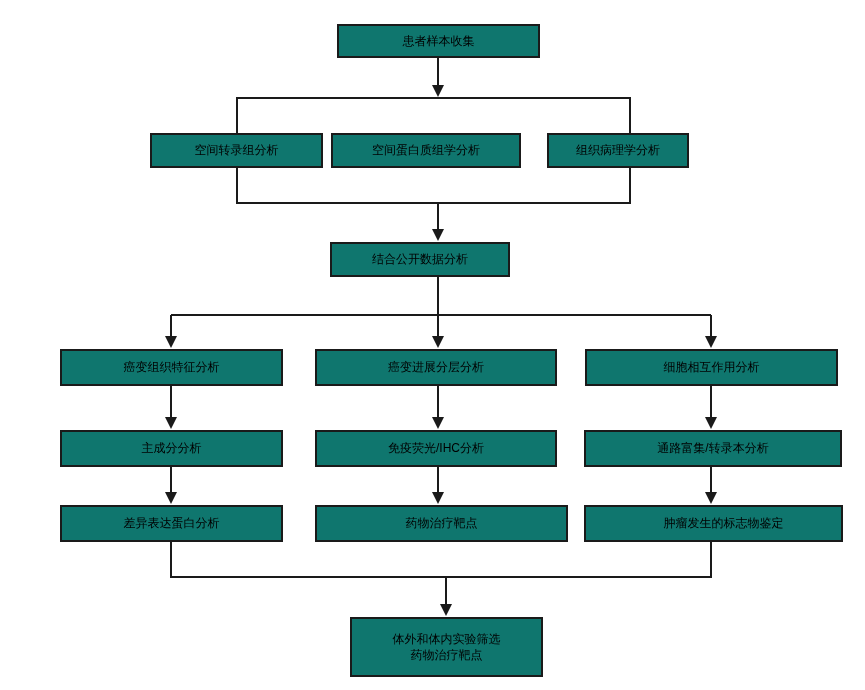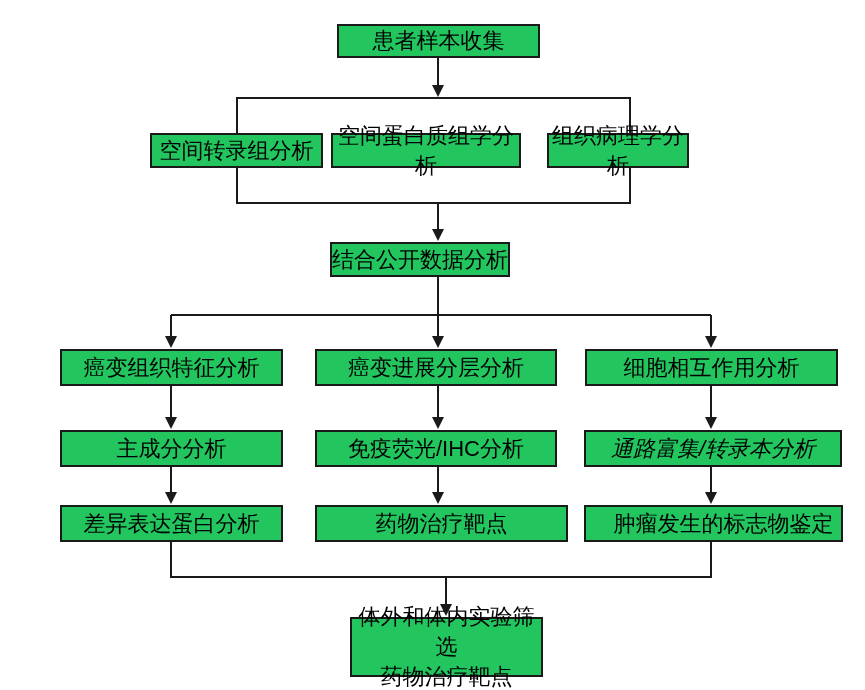--- a/index.html
+++ b/index.html
@@ -9,38 +9,38 @@
     background:#ffffff;
     font-family:"Liberation Sans","DejaVu Sans",sans-serif;
     overflow:hidden;
   }
   #connectors{position:absolute;left:0;top:0;width:865px;height:690px;}
   #connectors path, #connectors line{stroke:#1a1a1a;stroke-width:2;fill:none;}
   #connectors marker path{fill:#1a1a1a;stroke:none;}
   .node{
     position:absolute;
     box-sizing:border-box;
-    background:#22c55e;
+    background:#0f766e;
     border:2px solid #1a1a1a;
     display:flex;align-items:center;justify-content:center;
-    font-size:22px;line-height:1.35;color:#000;
+    font-size:12px;line-height:1.35;color:#000;
     text-align:center;white-space:pre-line;
   }
   
   #n-patient   {left:337px;top:24px; width:203px;height:34px;}
   #n-transcr   {left:150px;top:133px;width:173px;height:35px;}
   #n-proteom   {left:331px;top:133px;width:190px;height:35px;}
   #n-histo     {left:547px;top:133px;width:142px;height:35px;}
   #n-public    {left:330px;top:242px;width:180px;height:35px;}
   #n-c1r1      {left:60px; top:349px;width:223px;height:37px;}
   #n-c2r1      {left:315px;top:349px;width:242px;height:37px;}
   #n-c3r1      {left:585px;top:349px;width:253px;height:37px;}
   #n-c1r2      {left:60px; top:430px;width:223px;height:37px;}
   #n-c2r2      {left:315px;top:430px;width:242px;height:37px;}
-  #n-c3r2      {left:584px;top:430px;width:258px;height:37px;font-style:italic;}
+  #n-c3r2      {left:584px;top:430px;width:258px;height:37px;}
   #n-c1r3      {left:60px; top:505px;width:223px;height:37px;}
   #n-c2r3      {left:315px;top:505px;width:253px;height:37px;}
   #n-c3r3      {left:584px;top:505px;width:259px;height:37px;padding-left:20px;}
   #n-final     {left:350px;top:617px;width:193px;height:60px;}
 </style>
 </head>
 <body>
 
 <div id="canvas">
 

